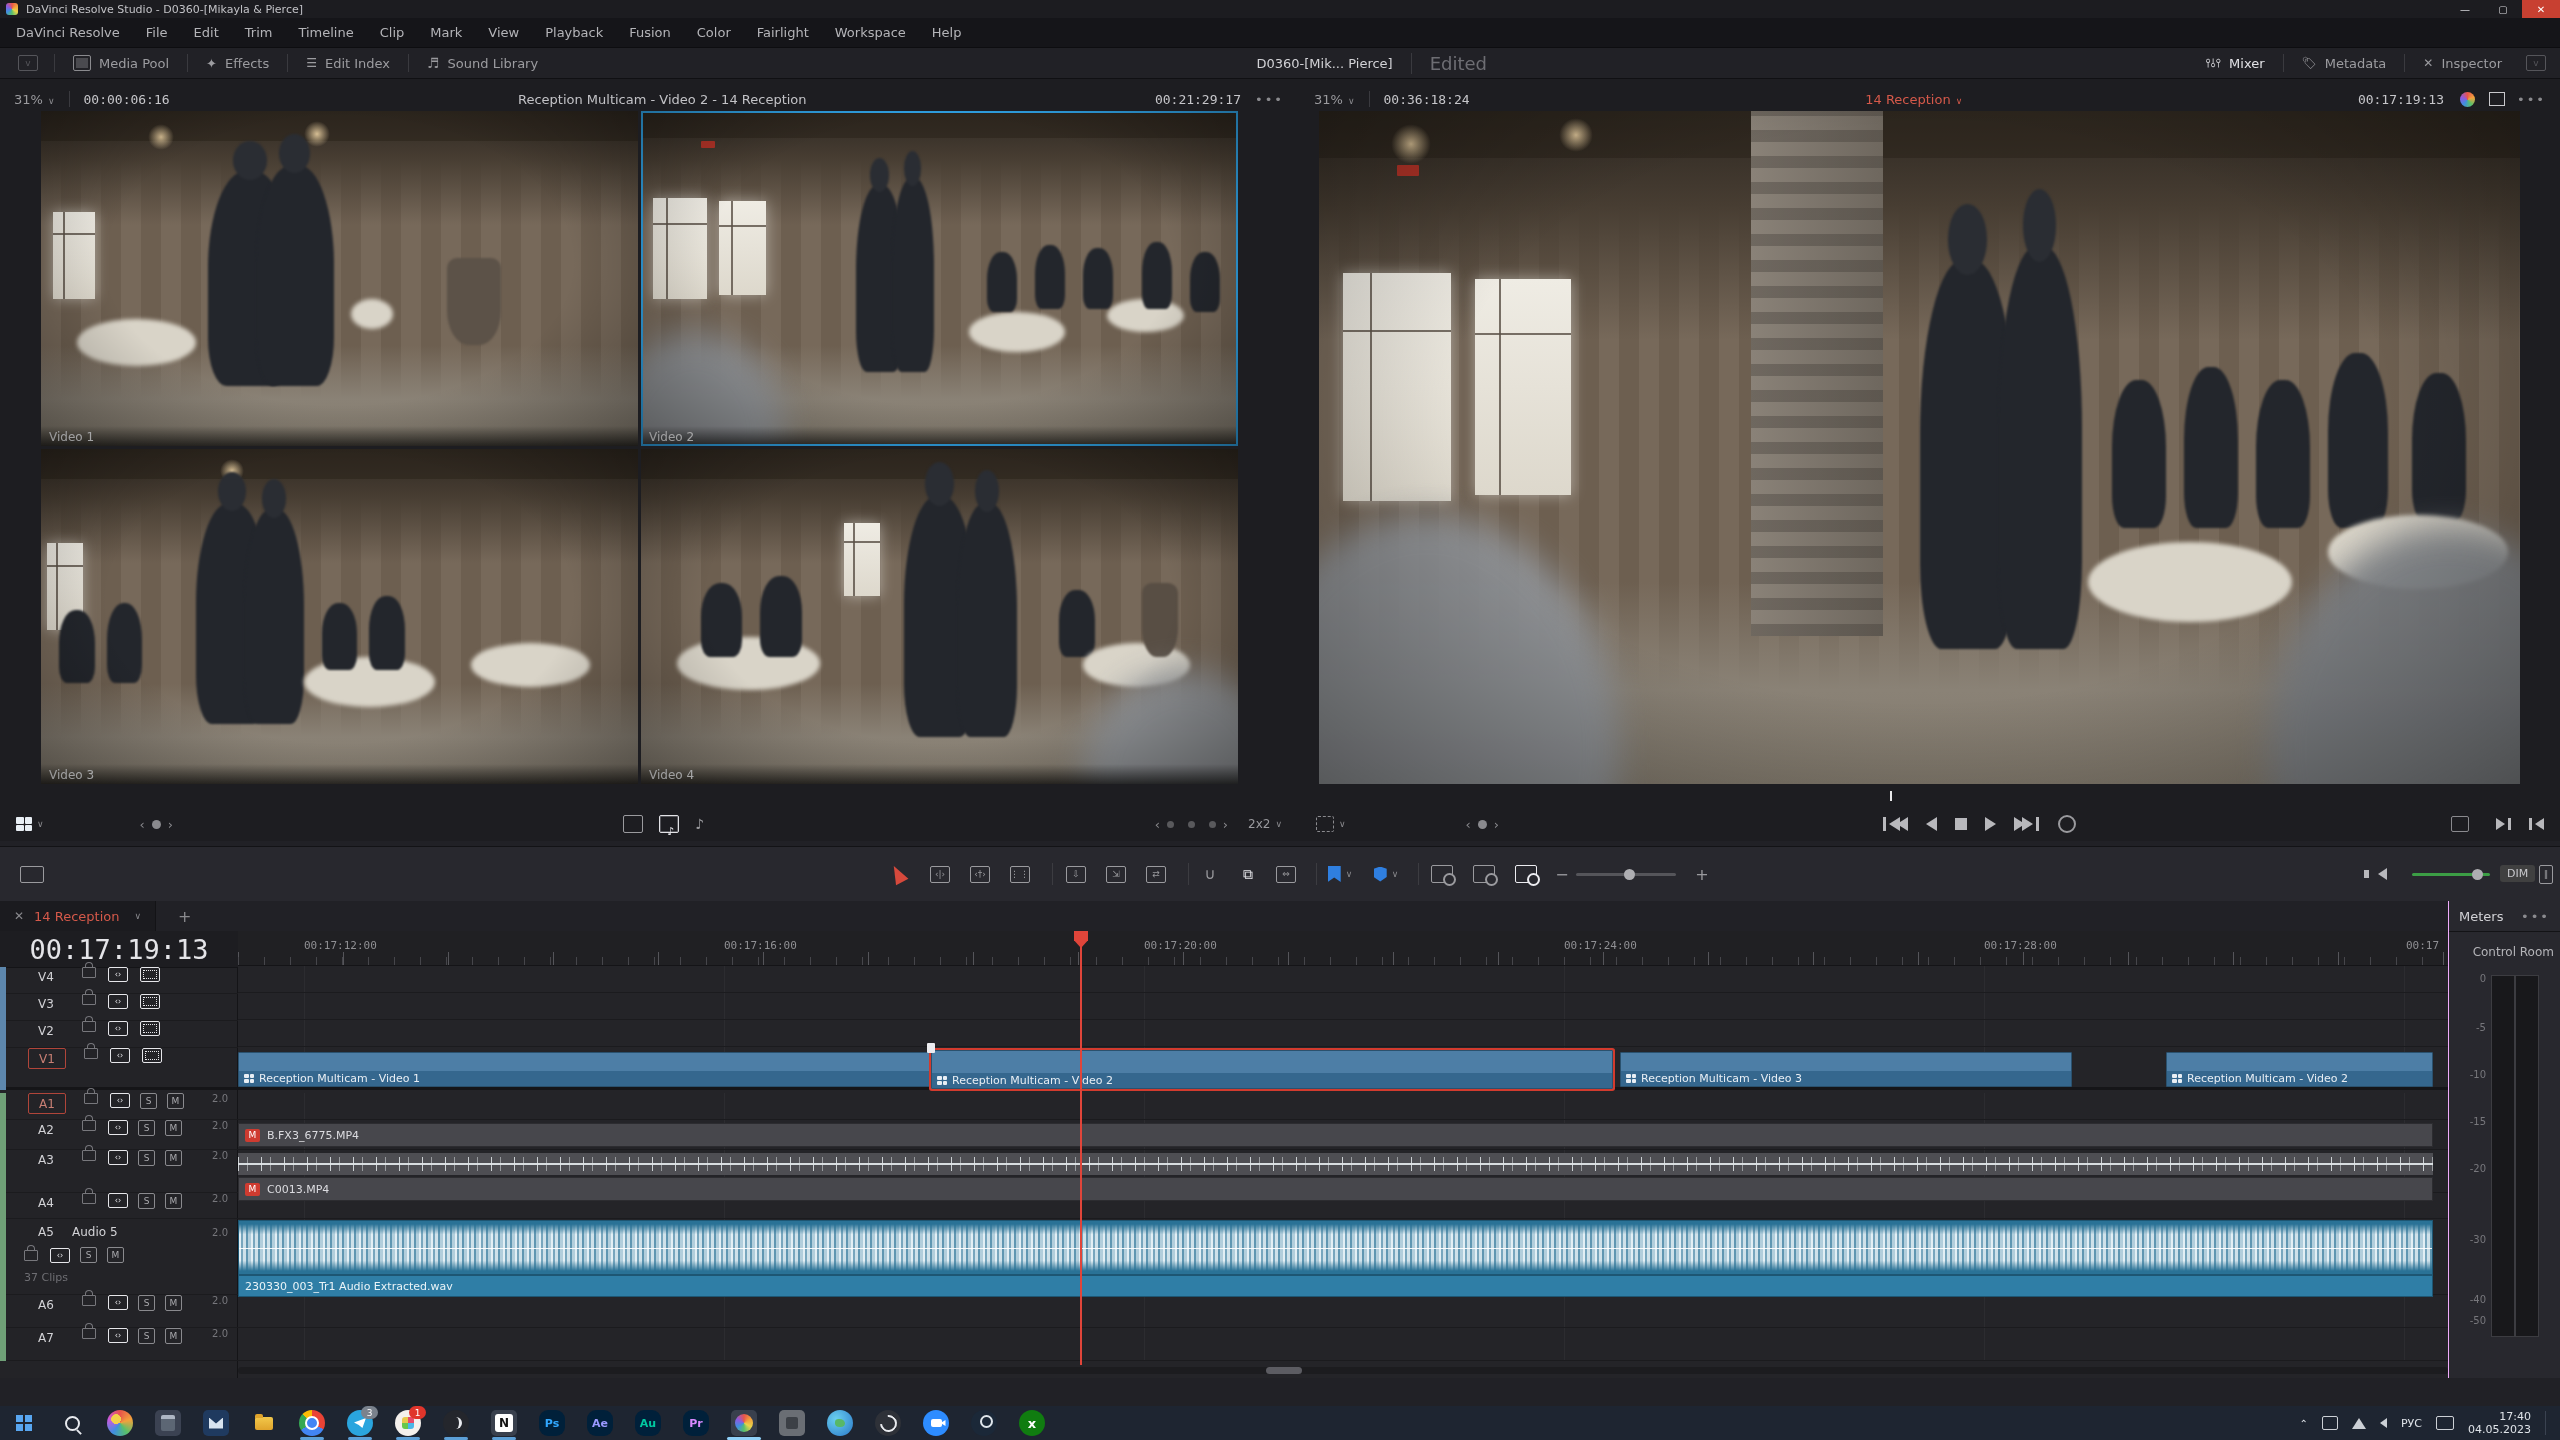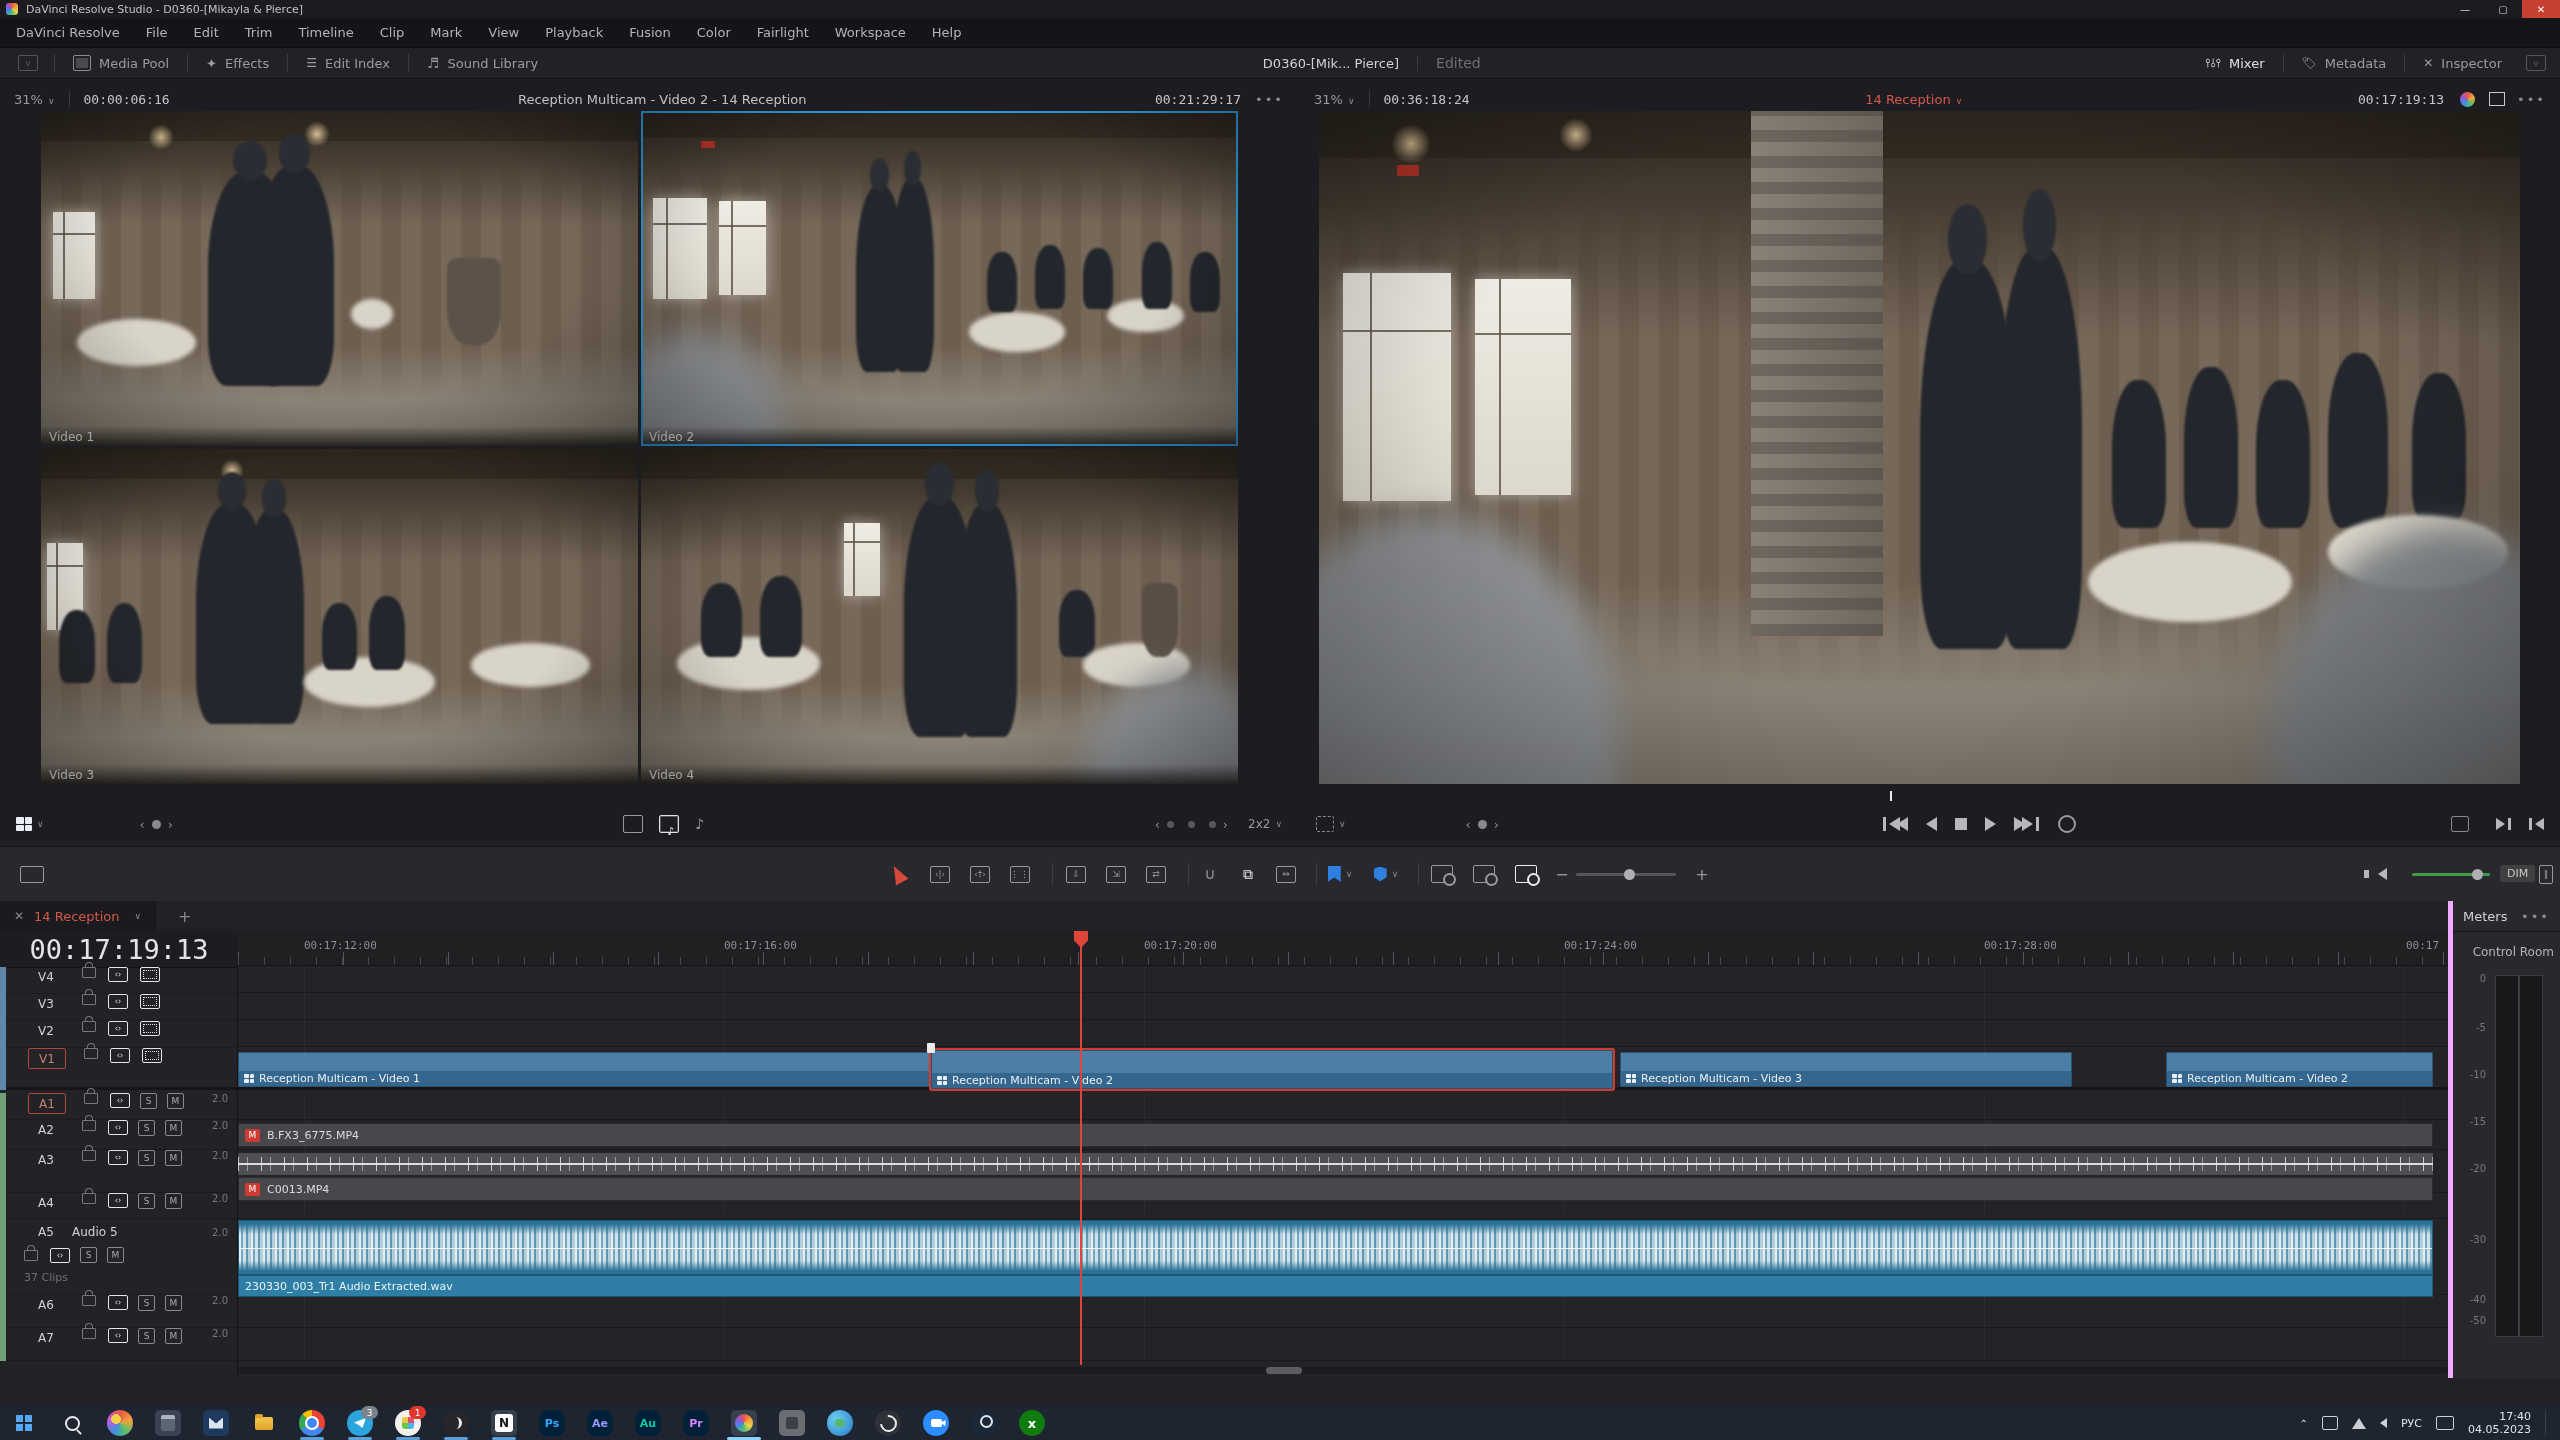--- a/index.html
+++ b/index.html
@@ -24,21 +24,21 @@
   #menubar .mitem{font-size:13px;color:#b4b4b8;}
 
   
   #topbar{left:0;top:48px;width:2560px;height:30px;background:#212126;border-bottom:1px solid #101013;display:flex;align-items:center;}
   .tb-item{display:flex;align-items:center;gap:8px;font-size:13px;color:#9c9ca0;padding:0 18px;height:100%;}
   .tb-sep{width:1px;height:18px;background:#3a3a3f;}
   .gicon{width:16px;height:14px;border:1px solid #8a8a8e;border-radius:2px;position:relative;}
   .gicon.fill:after{content:"";position:absolute;left:2px;top:2px;right:2px;bottom:2px;background:#8a8a8e;opacity:.4;}
   .toggle-box{width:18px;height:14px;border:1px solid #55555a;border-radius:2px;color:#55555a;font-size:9px;display:flex;align-items:center;justify-content:center;margin-left:18px;}
   #project-title{font-size:13px;color:#d2d2d6;}
-  #project-status{font-size:14px;color:#6e6e73;margin-left:18px;padding-left:18px;border-left:1px solid #3a3a3f;}
+  #project-status{font-size:18px;color:#6e6e73;margin-left:18px;padding-left:18px;border-left:1px solid #3a3a3f;}
 
   
   #stage{left:0;top:79px;width:2560px;height:762px;background:#1d1d21;}
   .vhead{position:absolute;top:8px;height:24px;left:0;right:0;display:flex;align-items:center;font-size:13px;color:#9a9a9e;}
   .vhead .tc{color:#c6c6ca;font-size:13px;}
   .caret{font-size:9px;margin-left:5px;color:#8a8a8e;}
   .vtitle{color:#c2c2c6;}
   .dots{letter-spacing:2px;color:#8a8a8e;}
 
   
@@ -153,21 +153,21 @@
      mask:linear-gradient(180deg,transparent 0,#000 22%,#000 78%,transparent 100%);}
   #bigwave .cl{position:absolute;left:0;right:0;top:50%;height:1px;background:rgba(255,255,255,.9);}
   #a5label{position:absolute;background:#2f7ea6;border:1px solid #1d5673;box-sizing:border-box;display:flex;align-items:center;padding-left:6px;font-size:11px;color:#eaf4f8;}
   #playhead{position:absolute;width:2px;background:#e0453a;z-index:30;}
   #playhead-top{position:absolute;width:14px;height:17px;background:#e0453a;clip-path:polygon(0 0,100% 0,100% 55%,50% 100%,0 55%);z-index:31;}
   #editmark{position:absolute;width:8px;height:10px;background:#ececf0;border-radius:1px;z-index:32;}
   #tl-scroll{position:absolute;left:0;bottom:4px;width:2210px;height:7px;background:#1c1c1f;border-radius:4px;}
   #tl-scroll .handle{position:absolute;width:36px;height:7px;background:#5c5c62;border-radius:4px;}
 
   
-  #meters{left:2448px;top:901px;width:112px;height:477px;background:#28282e;border-left:5px solid #f0abfc;box-sizing:border-box;}
+  #meters{left:2448px;top:901px;width:112px;height:477px;background:#28282e;border-left:1px solid #f0abfc;box-sizing:border-box;}
   #meters .mhead{display:flex;align-items:center;height:30px;border-bottom:1px solid #131316;padding:0 10px;font-size:13px;color:#d2d2d6;}
   #meters .room{position:absolute;left:0;right:6px;top:44px;text-align:right;font-size:12px;color:#b4b4b8;}
   .mscale{position:absolute;font-size:10px;color:#77777c;right:74px;text-align:right;width:30px;}
   .mbar{position:absolute;width:22px;border:1px solid #3c3c41;background:#18181b;}
 
   
   #pagebar{left:0;top:1378px;width:2560px;height:28px;background:#28282e;border-top:1px solid #131316;display:flex;align-items:center;}
   #pagebar .logo{width:15px;height:15px;border-radius:50%;margin:0 9px 0 10px;
      background:conic-gradient(#e8554a,#f2a23c,#e8d44a,#58c06a,#3f8fe0,#8e5ae0,#e8554a);}
   #pagebar .appname{font-size:12px;color:#c2c2c6;}

